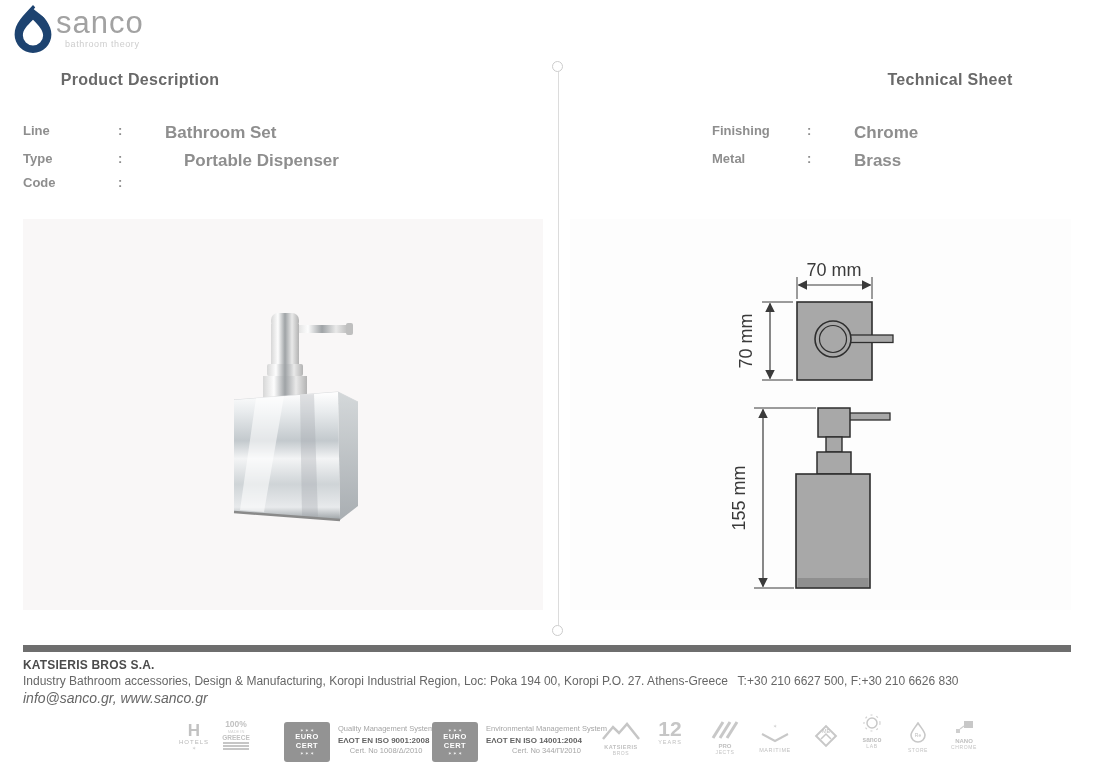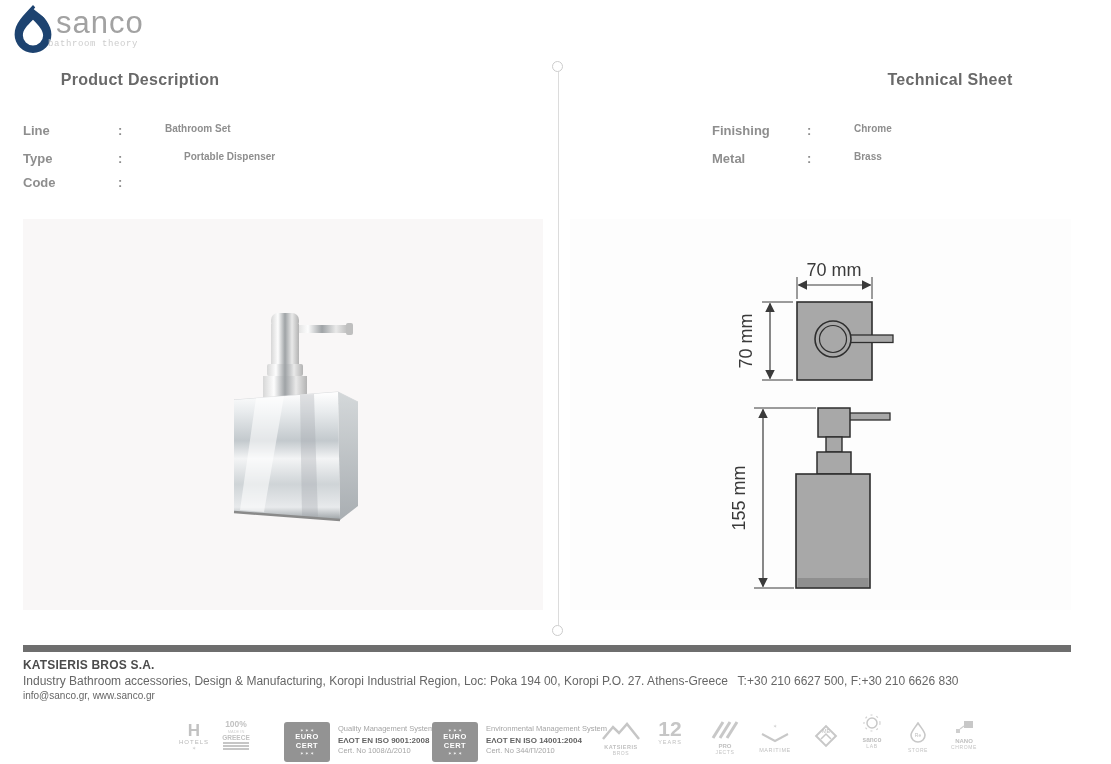--- a/index.html
+++ b/index.html
@@ -3,61 +3,61 @@
 <meta charset="utf-8">
 <style>
   * { margin:0; padding:0; box-sizing:border-box; }
   html,body { background:#fff; }
   body { font-family:"Liberation Sans", sans-serif; }
   #page { position:relative; width:1071px; height:764px; background:#fff; overflow:hidden; }
   .abs { position:absolute; }
 
   
   .brand-name { left:56px; top:5px; font-size:31px; font-weight:400; color:#a2a2a2; letter-spacing:1px; }
-  .brand-tagline { left:48px; top:39px; font-size:9px; color:#cdcdcd; letter-spacing:.6px;font-family:Liberation Mono, monospace; }
+  .brand-tagline { left:65px; top:39px; font-size:9px; color:#cdcdcd; letter-spacing:.6px; }
 
   
   .sec-title { font-size:16px; font-weight:700; color:#696969; letter-spacing:.3px; text-align:center; }
   #title-left { left:23px; top:71px; width:234px; }
   #title-right { left:830px; top:71px; width:240px; }
 
   
   .f-label { font-size:13px; font-weight:700; color:#8e8e8e; }
   .f-colon { font-size:13px; font-weight:700; color:#8e8e8e; }
-  .f-value { font-size:10px; font-weight:700; color:#8e8e8e;padding-left:32px; }
+  .f-value { font-size:17px; font-weight:700; color:#8e8e8e;padding-left:32px; }
 
   
   #panel-left  { left:23px;  top:219px; width:520px; height:391px; background:#f9f7f7; }
   #panel-right { left:570px; top:219px; width:516px; height:391px; background:#fdfdfd; }
 
   
   #divider-line { left:558px; top:72px; width:1px; height:553px; background:#dcdcdc; }
   .divider-dot { width:11px; height:11px; border:1px solid #cccccc; border-radius:50%; background:#fff; }
 
   
   #footer-bar { left:23px; top:645px; width:1065px; height:7px; background:#6e6e6e; }
   #footer-company { left:23px; top:658px; font-size:12px; font-weight:700; color:#4c4c4c; letter-spacing:.2px; }
   #footer-address { left:23px; top:674px; font-size:12px; color:#666666; white-space:pre; }
-  #footer-contact { left:23px; top:690px; font-size:10px; color:#666666; }
+  #footer-contact { left:23px; top:690px; font-size:14px; color:#666666;font-style:italic; }
 
   
   .badge { text-align:center; color:#c2c2c2; }
   .badge .tiny { display:block; }
   .b-glyph { font-size:17px; font-weight:700; color:#c2c2c2; line-height:1; }
   .b-label6 { font-size:6px; letter-spacing:1px; color:#b8b8b8; }
   .b-label5 { font-size:5px; letter-spacing:.6px; color:#c4c4c4; }
   .b-star { font-size:5px; color:#cfcfcf; }
   .cert-badge { width:46px; height:40px; background:#939393; border-radius:3px; color:#fff;
                 display:flex; flex-direction:column; justify-content:center; align-items:center; line-height:1.15; }
   .cert-badge .st { font-size:4.5px; }
   .cert-badge .bw { font-size:7.5px; font-weight:700; letter-spacing:.5px; }
   .cert-text { line-height:1.45; text-align:left; }
   .cert-text .l1 { font-size:7.5px; color:#a6a6a6; }
   .cert-text .l2 { font-size:8px; font-weight:700; color:#636363; }
-  .cert-text .l3 { font-size:7.5px; color:#a6a6a6; }
+  .cert-text .l3 { font-size:7.5px; color:#a6a6a6;text-align:center; }
   .flag-lines { width:26px; height:10px; margin:1px auto 0;
                 background:repeating-linear-gradient(to bottom, #c6c6c6 0 1.5px, transparent 1.5px 3.2px); }
 
   svg text { font-family:"Liberation Sans", sans-serif; }
 </style>
 </head>
 <body>
 
 <div id="page">
 

